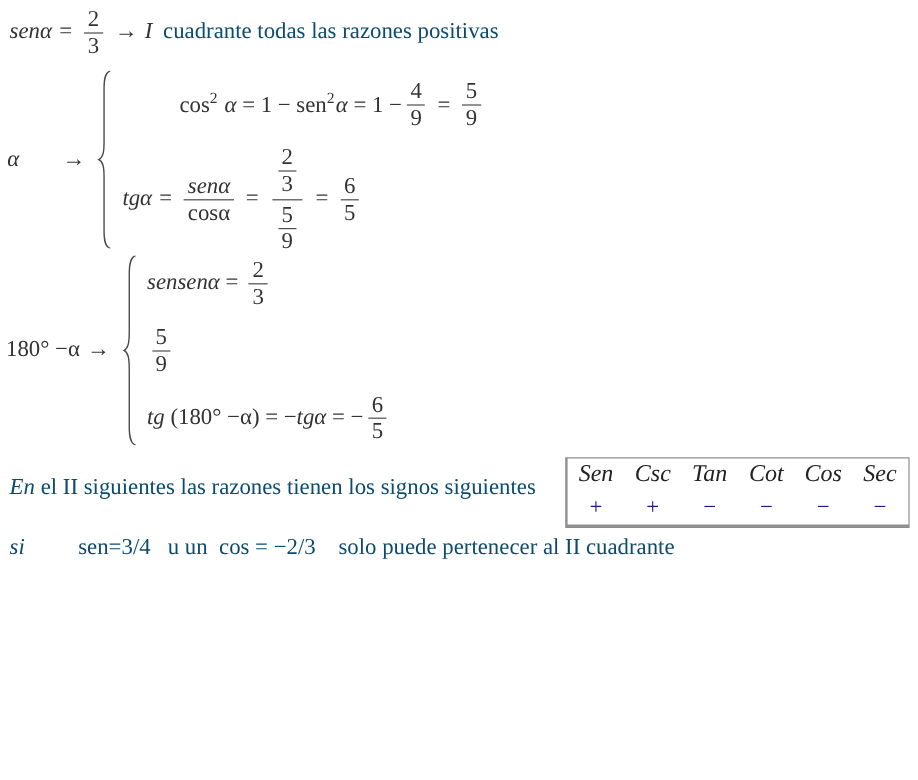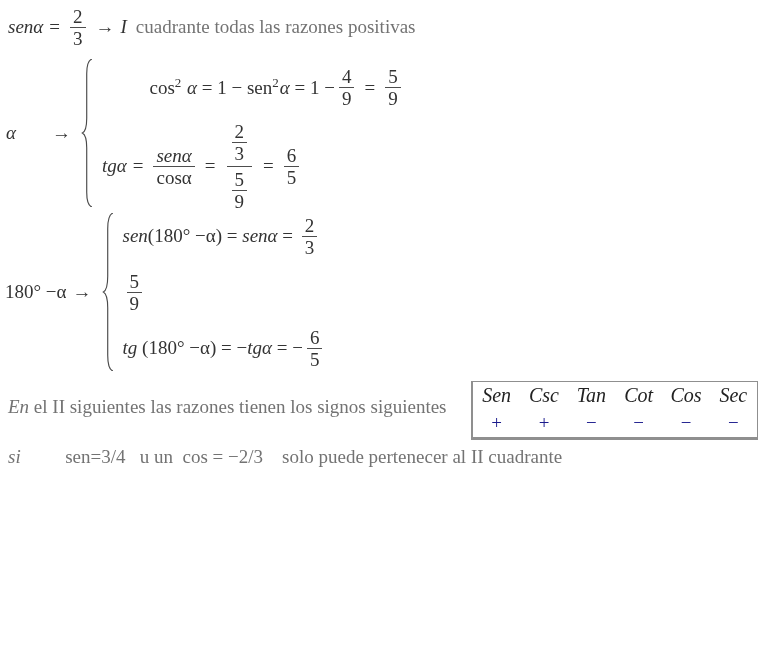--- a/index.html
+++ b/index.html
@@ -29,21 +29,21 @@
   
   .sign-table{
     position:absolute;left:471px;top:381px;width:287px;height:59px;box-sizing:border-box;
     border:1px solid #8f8f8f;border-left-width:2px;border-bottom-width:3px;
     display:flex;flex-direction:column;background:#ffffff;
   }
   .trow{display:grid;grid-template-columns:repeat(6,1fr);flex:1;align-items:center;}
   .tcell{text-align:center;}
   .theader{font-style:italic;color:#222222;font-size:20px;}
   .tsign{color:#1a1a8c;font-size:19px;}
-  .body-text{color:#737373;}
+  .body-text{color:#0c4a6e;}
 </style>
 </head>
 <body>
 
 <div class="canvas">
 
   <div class="mrow" style="top:5px;left:8px;height:44px;">
     <span class="it">senα</span>
     <span class="op">=</span>
     <span class="frac">
@@ -109,21 +109,21 @@
   </div>
 
   <div class="mrow" style="top:212px;left:5px;height:160px;">
     <span>180° −α</span>
     <span class="op">→</span>
     <svg class="brace" width="13" height="158" viewBox="0 0 12 100" preserveAspectRatio="none">
       <path d="M11 0 C7 1 6.2 4.5 6.2 10 L6.2 40 C6.2 46 5.4 48.8 2.2 50 C5.4 51.2 6.2 54 6.2 60 L6.2 90 C6.2 95.5 7 99 11 100" fill="none" stroke="#4a4a4a" stroke-width="1.15" vector-effect="non-scaling-stroke"></path>
     </svg>
     <div class="bcol g3">
       <div class="bline">
-        <span class="it">sen</span><span>(180° −α) = </span><span class="it">senα</span><span> = </span>
+        <span class="it">sen</span><span class="it">senα</span><span> = </span>
         <span class="frac">
           <span class="fn">2</span>
           <span class="fd">3</span>
         </span>
       </div>
       <div class="bline">
         <span class="frac">
           <span class="fn">5</span>
           <span class="fd">9</span>
         </span>

